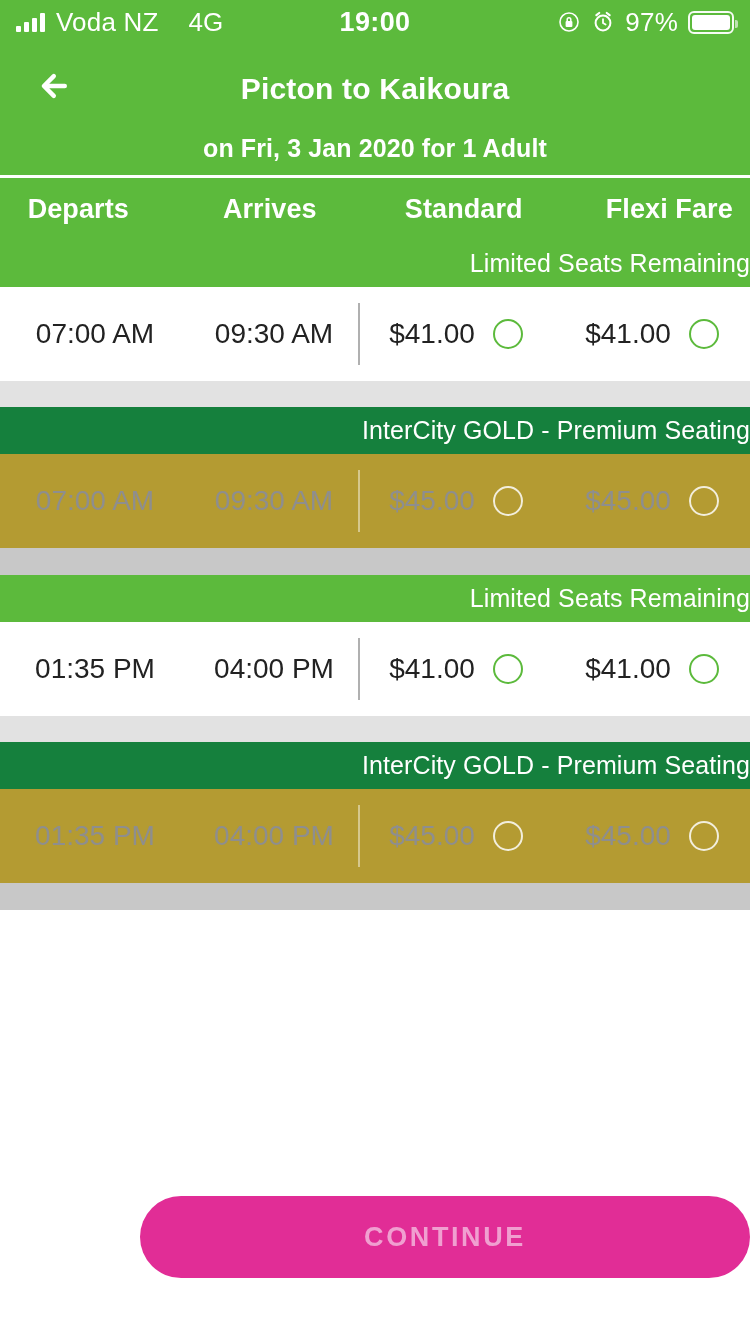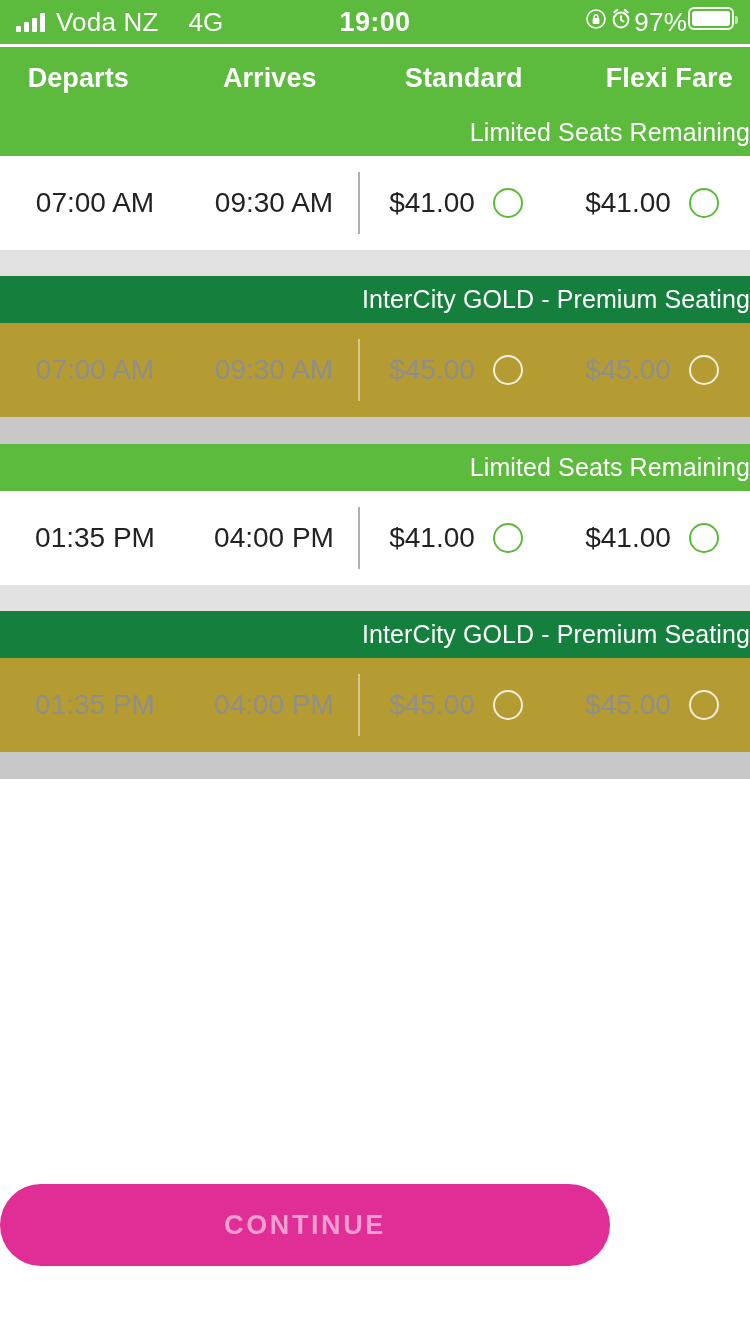--- a/index.html
+++ b/index.html
@@ -25,21 +25,21 @@
   .signal i:nth-child(2) { height: 10px; }
   .signal i:nth-child(3) { height: 14px; }
   .signal i:nth-child(4) { height: 19px; }
   .carrier { font-size: 26px; letter-spacing: 0.2px; }
   .net { font-size: 26px; margin-left: 19px; }
   .sb-time {
     position: absolute; left: 0; right: 0; text-align: center;
     font-size: 27px; font-weight: bold; letter-spacing: 0.4px;
   }
   .sb-right {
-    margin-left: auto; display: flex; align-items: flex-start; gap: 1px;
+    margin-left: auto; display: flex; align-items: center; gap: 10px;
     position: relative; z-index: 2;
   }
   .rot-lock { width: 24px; height: 24px; }
   .alarm { width: 24px; height: 24px; }
   .batt-pct { font-size: 26px; letter-spacing: 0.2px; }
   .batt {
     width: 46px; height: 23px; border: 2.5px solid rgba(255,255,255,.95);
     border-radius: 6px; position: relative; padding: 2px;
   }
   .batt::after {
@@ -115,22 +115,22 @@
     flex: 0 0 auto; cursor: pointer;
   }
   .fare-row.gold .radio { border-color: #F2EEDD; cursor: default; }
 
   
   .sep-light { height: 26px; background: #E2E2E2; }
   .sep-grey  { height: 27px; background: #C8C8C8; }
 
   
   .continue-wrap {
-    position: absolute; left: 0; right: 0; bottom: 68px;
-    display: flex; justify-content: flex-start;
+    position: absolute; left: 0; right: 0; bottom: 56px;
+    display: flex; justify-content: flex-end;
   }
   .continue-btn {
     width: 610px; height: 82px; border-radius: 41px;
     background: #E12D96; border: none;
     color: #F09FD0; font-size: 27px; font-weight: bold;
     letter-spacing: 2.6px; cursor: pointer;
     font-family: "Liberation Sans", sans-serif;
   }
 </style>
 </head>
@@ -165,20 +165,31 @@
           <path d="M5.4 5.2 8.2 3M18.6 5.2 15.8 3" stroke="#fff" stroke-width="2.2" stroke-linecap="round"></path>
         </svg>
       </span>
       <span class="batt-pct">97%</span>
       <span class="batt">
           <span></span>
         </span>
     </div>
   </div>
 
+  <div class="header">
+    <div class="back-btn">
+      <span>
+        <svg viewBox="0 0 40 40" width="44" height="44">
+          <path d="M28 20H10M18 11l-9 9 9 9" fill="none" stroke="#fff" stroke-width="4" stroke-linecap="round" stroke-linejoin="round"></path>
+        </svg>
+      </span>
+    </div>
+    <div class="header-title">Picton to Kaikoura</div>
+    <div class="header-sub">on Fri, 3 Jan 2020 for 1 Adult</div>
+  </div>
   <div class="hdr-divider"></div>
 
   <div class="colhead">
     <div class="c-dep">Departs</div>
     <div class="c-arr">Arrives</div>
     <div class="c-std">Standard</div>
     <div class="c-flex">Flexi Fare</div>
   </div>
 
   <div class="banner green">Limited Seats Remaining</div>

